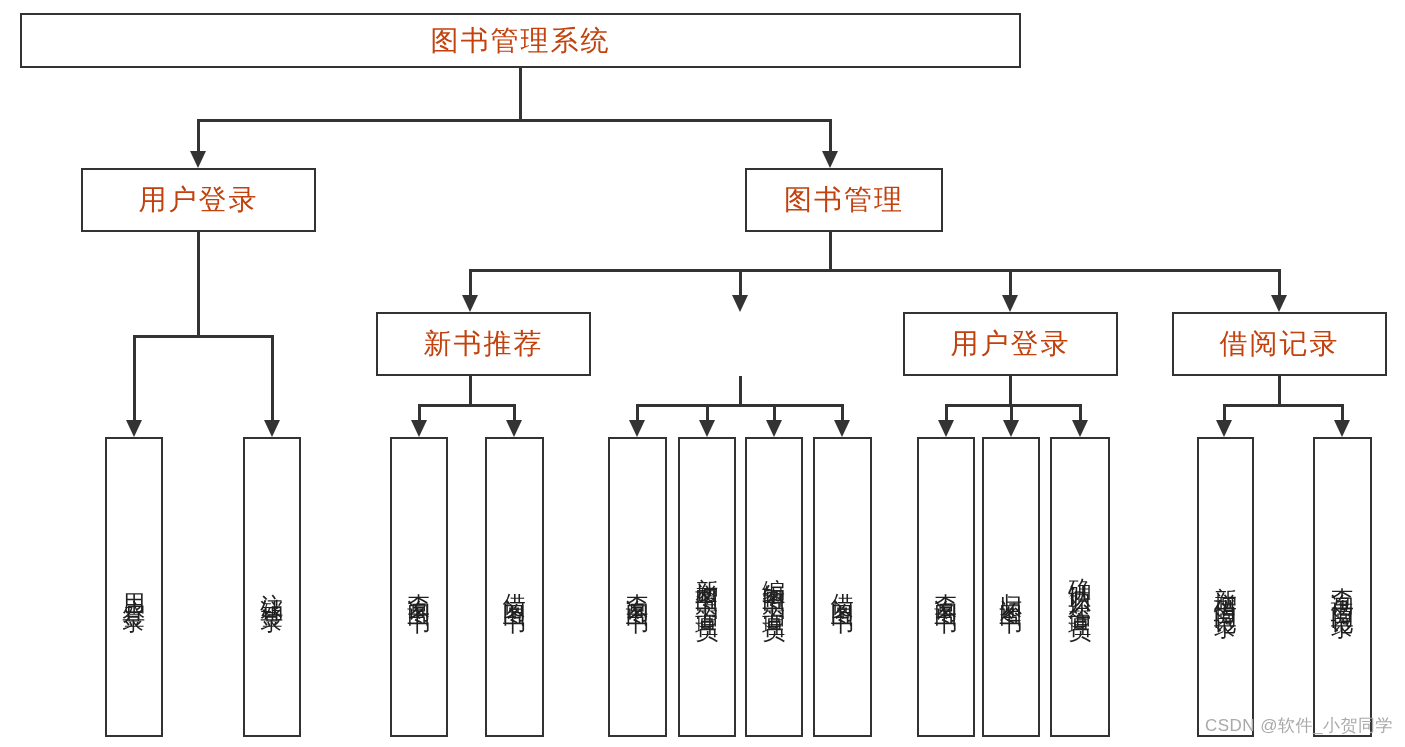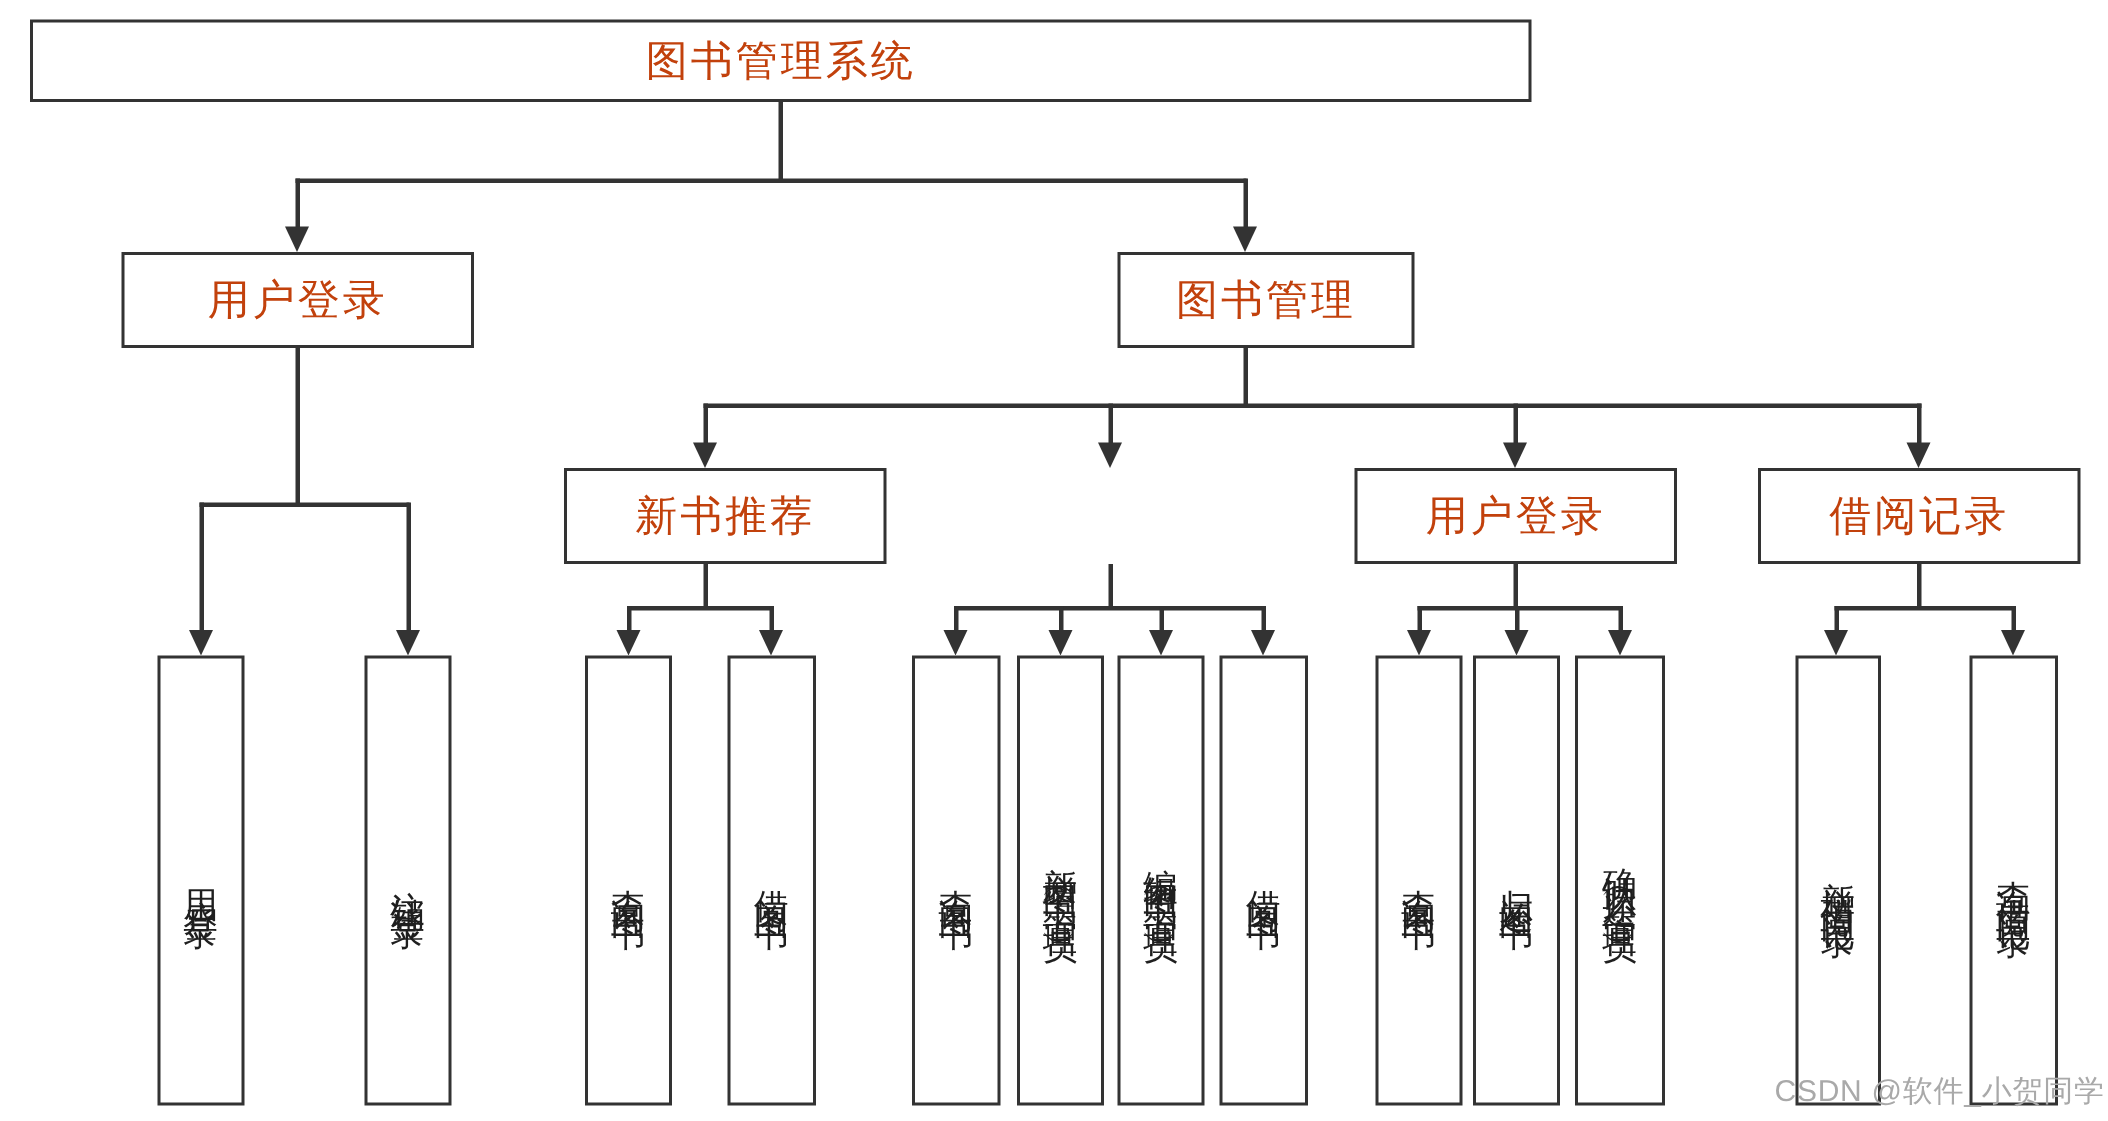--- a/index.html
+++ b/index.html
@@ -28,21 +28,21 @@
   }
   .vline { position:absolute; width:2.5px; background:#333333; }
   .hline { position:absolute; height:2.5px; background:#333333; }
   .arrow {
     position:absolute; width:0; height:0;
     border-left:8px solid transparent; border-right:8px solid transparent;
     border-top:17px solid #333333;
   }
   .watermark {
     position:absolute; left:1183px; top:714px; width:210px;
-    font-size:20px; letter-spacing:0.5px; text-align:right;
+    font-size:17px; letter-spacing:0.5px; text-align:right;
     color:#a9a9a9; white-space:nowrap;
   }
 </style>
 </head>
 <body>
 
 <div id="stage">
 
   <div class="box" style="left:20px; top:13px; width:1001px; height:55px;">图书管理系统</div>
 

